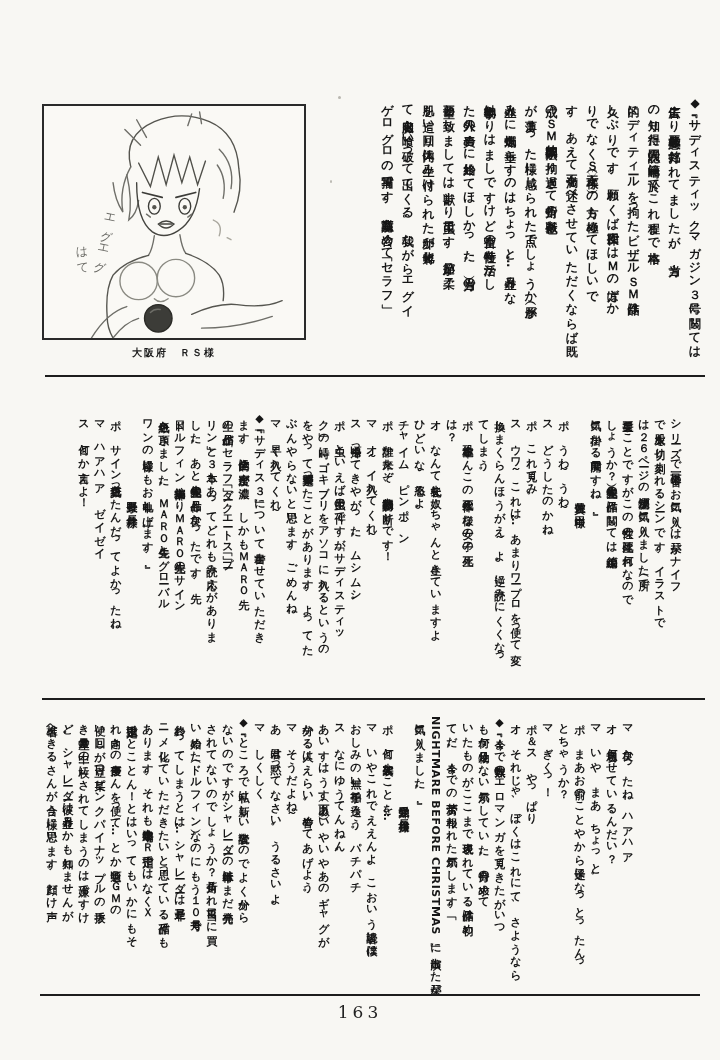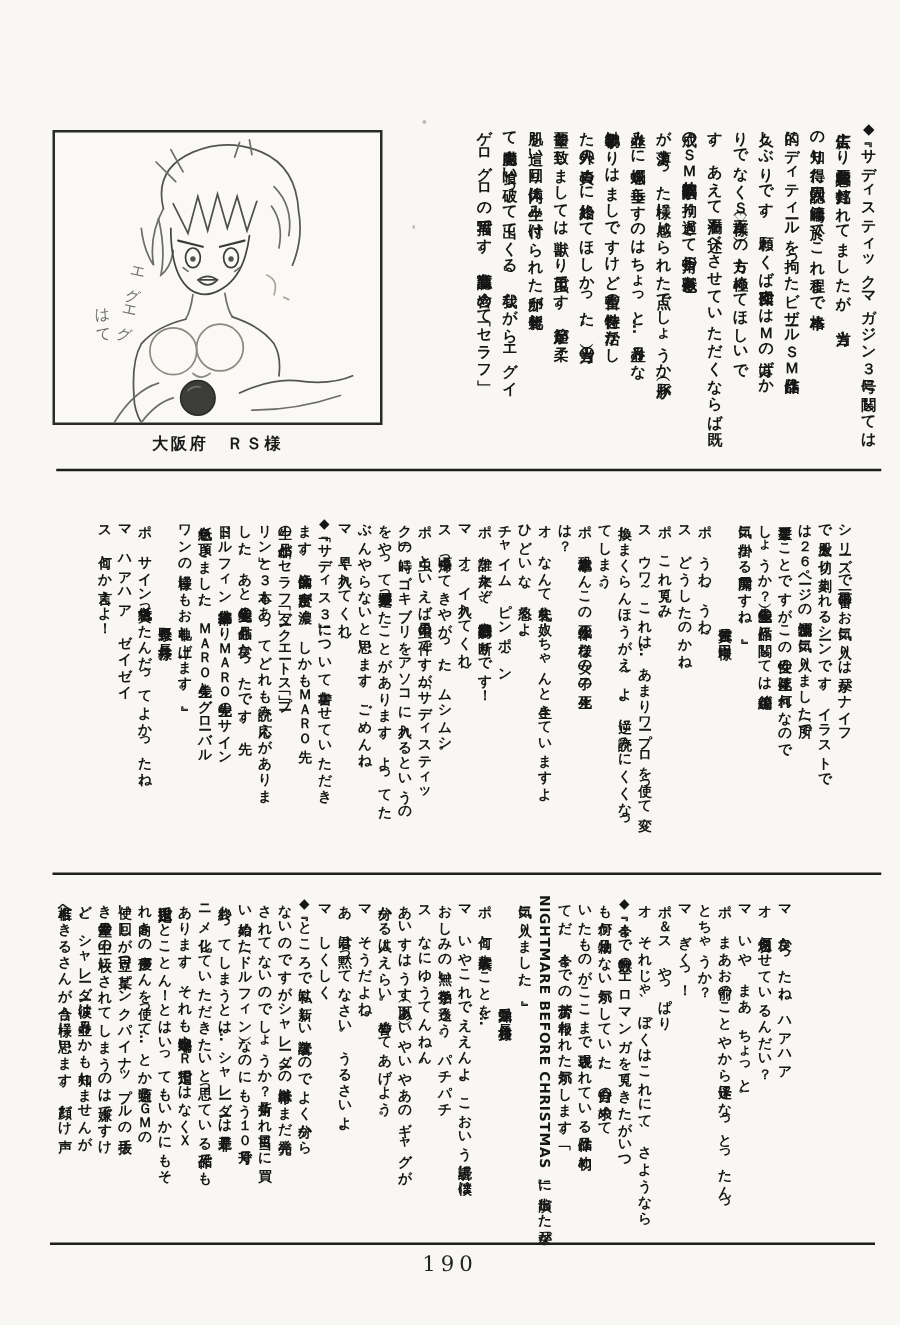--- a/index.html
+++ b/index.html
@@ -55,21 +55,21 @@
     font-size:12px;
     color:#6b6b66;
     letter-spacing:2px;
     font-weight:400;
   }
   #hand-note-1{left:97px;top:206px;transform:rotate(12deg);}
   #hand-note-2{left:73px;top:238px;transform:rotate(-4deg);}
   .illu-caption{
     position:absolute;left:42px;top:346px;width:264px;
     text-align:center;
-    font-size:13px;font-weight:700;color:#1a1a1a;
+    font-size:10px;font-weight:700;color:#1a1a1a;
     letter-spacing:2px;
   }
   
   .rule{
     position:absolute;height:2px;background:#1d1d1d;
   }
   #rule-1{left:45px;top:375px;width:660px;}
   #rule-2{left:42px;top:698px;width:663px;}
   #rule-3{left:40px;top:994px;width:660px;}
   
@@ -235,17 +235,17 @@
       <p>以上指定でとことん！とはいってもいかにもそ</p>
       <p>れ向きの声優さんを使って…とか近頃ＢＧＭの</p>
       <p>使い回しが目立つ某ピンクパイナップルの手抜</p>
       <p>き量産の中の一枚にされてしまうのは嫌ですけ</p>
       <p>ど。シャレーダー彼は月並みかも知れませんが</p>
       <p>椎名へきるさんが合う様に思います。顔だけ声</p>
     </div>
 
   <div class="rule" id="rule-3"></div>
 
-  <div class="page-number">190</div>
+  <div class="page-number">163</div>
 
   <div class="speck" id="speck-1"></div>
   <div class="speck" id="speck-2"></div>
 </div>
 
 </body></html>

